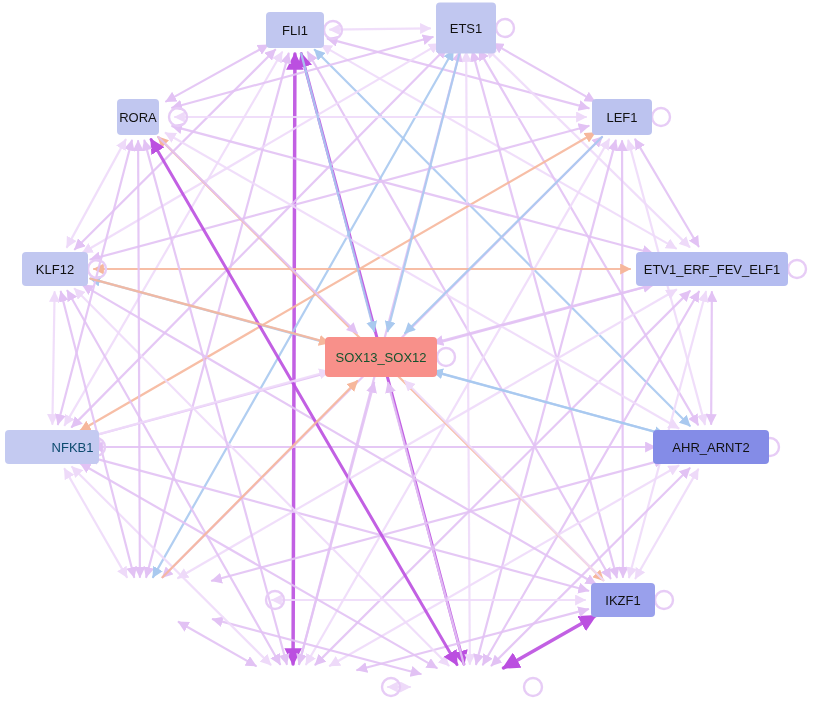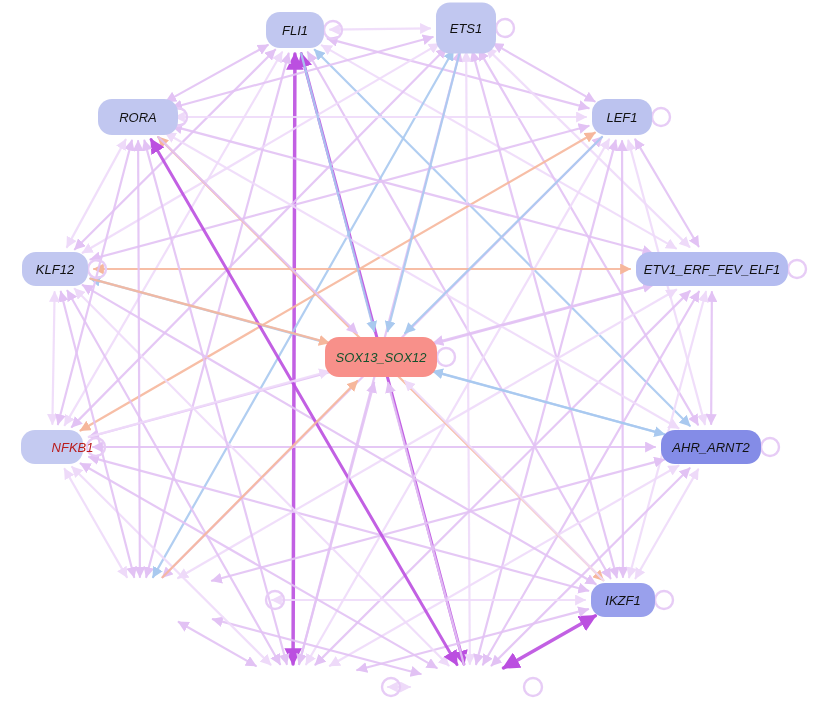--- a/index.html
+++ b/index.html
@@ -4,27 +4,26 @@
 <style>
   html,body{margin:0;padding:0;background:#ffffff;}
   body{font-family:"Liberation Sans","DejaVu Sans",sans-serif;}
   .canvas{position:relative;width:821px;height:718px;background:#ffffff;overflow:hidden;}
   #edge-layer{position:absolute;left:0;top:0;}
   .node-layer{position:absolute;left:0;top:0;width:100%;height:100%;pointer-events:none;}
   .node{
     position:absolute;
     transform:translate(-50%,-50%);
     display:flex;align-items:center;justify-content:center;
-    border-radius:14px;
+    border-radius:4px;
     font-size:13px;
     white-space:nowrap;
     pointer-events:auto;
     box-sizing:border-box;
     padding:0 6px;
-    font-style:italic;
   }
 </style>
 </head>
 <body>
 
 <div class="canvas">
   <svg id="edge-layer" width="821" height="718" viewBox="0 0 821 718">
     <defs>
         <marker id="arrow-lav" viewBox="0 0 10 10" refX="9" refY="5" markerWidth="5" markerHeight="5" orient="auto-start-reverse">
           <path d="M0,0 L10,5 L0,10 Z" fill="#e2c2f4"></path>
@@ -135,20 +134,20 @@
       <circle cx="96" cy="447" r="9" fill="none" stroke="#e7ccf6" stroke-width="2.4"></circle>
       <circle cx="97" cy="269" r="9" fill="none" stroke="#e7ccf6" stroke-width="2.4"></circle>
       <circle cx="178" cy="117" r="9" fill="none" stroke="#e7ccf6" stroke-width="2.4"></circle>
       <circle cx="446" cy="357" r="9" fill="none" stroke="#e7ccf6" stroke-width="2.4"></circle>
     </svg>
   <div class="node-layer">
       <div class="node" style="left: 295px; top: 30px; width: 58px; height: 36px; background: rgb(193, 199, 240); color: rgb(17, 17, 17);">FLI1</div>
       <div class="node" style="left: 466px; top: 28px; width: 60px; height: 51px; background: rgb(193, 199, 240); color: rgb(17, 17, 17);">ETS1</div>
       <div class="node" style="left: 622px; top: 117px; width: 60px; height: 36px; background: rgb(188, 195, 239); color: rgb(17, 17, 17);">LEF1</div>
       <div class="node" style="left: 712px; top: 269px; width: 152px; height: 34px; background: rgb(180, 188, 240); color: rgb(17, 17, 17);">ETV1_ERF_FEV_ELF1</div>
-      <div class="node" style="left: 711px; top: 447px; width: 100px; height: 34px; background: rgb(132, 140, 231); color: rgb(17, 17, 17); text-align: center;">AHR_ARNT2</div>
+      <div class="node" style="left: 711px; top: 447px; width: 116px; height: 34px; background: rgb(132, 140, 231); color: rgb(17, 17, 17); text-align: center;">AHR_ARNT2</div>
       <div class="node" style="left: 623px; top: 600px; width: 64px; height: 34px; background: rgb(153, 160, 236); color: rgb(17, 17, 17);">IKZF1</div>
-      <div class="node" style="left: 52px; top: 447px; width: 62px; height: 34px; background: rgb(196, 202, 241); color: #b91c1c; padding-left: 47px;">NFKB1</div>
+      <div class="node" style="left: 52px; top: 447px; width: 94px; height: 34px; background: rgb(196, 202, 241); color: #0c4a6e; padding-left: 47px;">NFKB1</div>
       <div class="node" style="left: 55px; top: 269px; width: 66px; height: 34px; background: rgb(193, 199, 240); color: rgb(17, 17, 17);">KLF12</div>
-      <div class="node" style="left: 138px; top: 117px; width: 80px; height: 36px; background: rgb(193, 199, 240); color: rgb(17, 17, 17);">RORA</div>
+      <div class="node" style="left: 138px; top: 117px; width: 42px; height: 36px; background: rgb(193, 199, 240); color: rgb(17, 17, 17);">RORA</div>
       <div class="node" style="left: 381px; top: 357px; width: 112px; height: 40px; background: rgb(248, 144, 138); color: #14532d;">SOX13_SOX12</div>
     </div>
 </div>
 
 </body></html>

